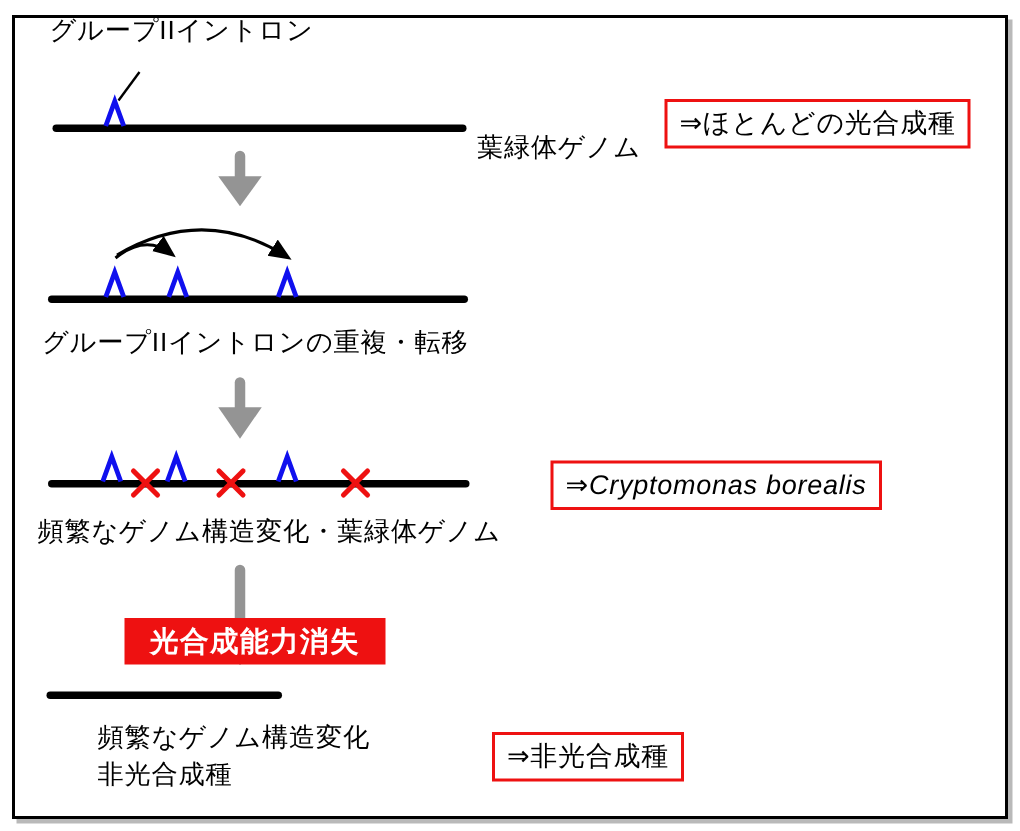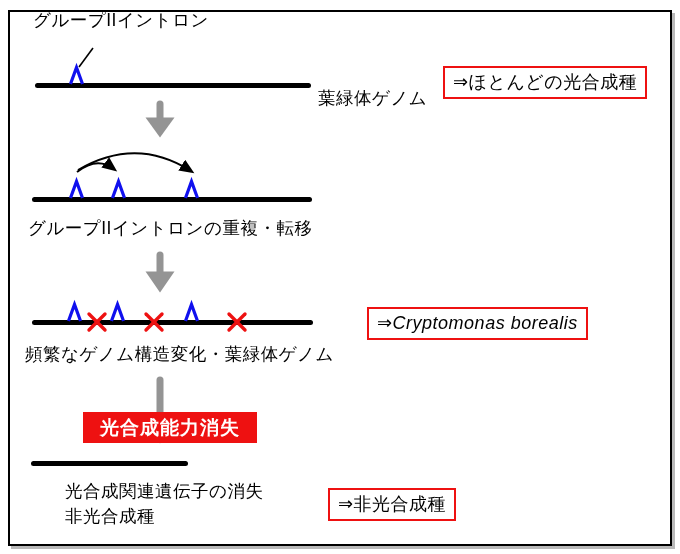--- a/index.html
+++ b/index.html
@@ -141,14 +141,14 @@
   <line x1="16" y1="4" x2="16" y2="50" stroke="#949494" stroke-width="7" stroke-linecap="round"></line>
   <polygon points="1.5,48.5 30.5,48.5 16,67.5" fill="#949494"></polygon>
 </svg>
 
 <div class="abs event-box" style="left:83px; top:392px;margin-top:20px;">光合成能力消失</div>
 
 <div class="abs genome-line" style="left:31px; top:461px; width:157px;"></div>
 
 <div class="abs red-box" style="left:328px; top:476px;margin-top:12px;">⇒非光合成種</div>
 
-<div class="abs caption" style="left:65px; top:480px;">光合成関連遺伝子の消失</div>
+<div class="abs caption" style="left:65px; top:480px;">頻繁なゲノム構造変化</div>
 <div class="abs caption" style="left:65px; top:505px;">非光合成種</div>
 
 </body></html>

